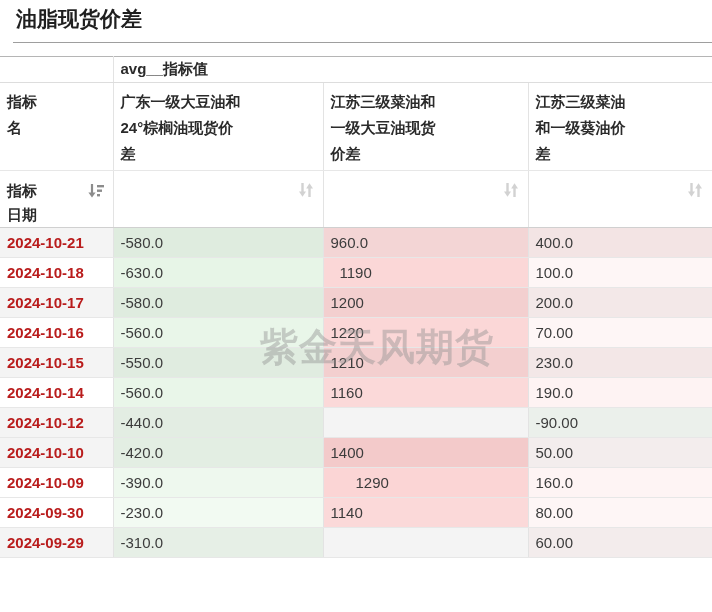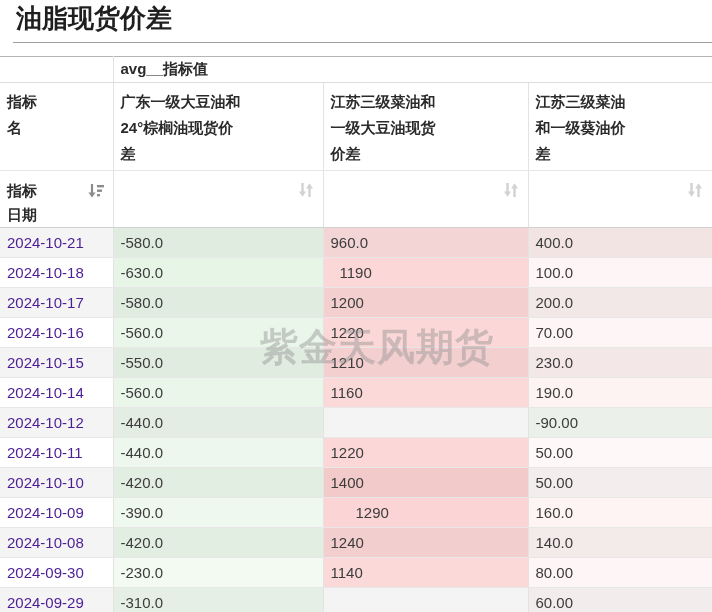--- a/index.html
+++ b/index.html
@@ -8,21 +8,21 @@
     margin: 0; padding: 0;
     overflow: hidden;
     background: #ffffff;
     font-family: "Liberation Sans", "DejaVu Sans", sans-serif;
     color: #333;
     position: relative;
   }
   .page-title {
     font-family: "Liberation Serif", "DejaVu Serif", serif;
     font-weight: bold;
-    font-size: 26px;
+    font-size: 21px;
     line-height: 26px;
     color: #1f1f1f;
     margin: 6px 0 0 16px;
   }
   .title-divider {
     border: none;
     border-top: 1px solid #9e9e9e;
     margin: 10px 0 0 13px;
   }
   table.data-table {
@@ -73,23 +73,23 @@
   }
   .sort-wrap.icon-only { justify-content: flex-end; }
   .sort-label {
     font-weight: bold;
     line-height: 24px;
     white-space: pre-line;
     color: #2b2b2b;
   }
   .sort-icon { margin-top: 3px; flex: none; }
   tbody th {
-    font-weight: normal;
+    font-weight: bold;
     height: 30px;
-    color: #4c1d95;
+    color: #b91c1c;
     white-space: nowrap;
   }
   tbody td {
     height: 19px;
     color: #3c3c3c;
     white-space: nowrap;
   }
   tbody tr.stripe { background: #f4f4f4; }
   .watermark {
     position: absolute;
@@ -220,44 +220,32 @@
         <td style="background-color: rgba(100, 190, 100, 0.14);">-560.0</td>
         <td style="background-color: rgba(240, 100, 100, 0.247);">1160</td>
         <td style="background-color: rgba(240, 100, 100, 0.075);">190.0</td>
       </tr>
       <tr class="stripe">
         <th>2024-10-12</th>
         <td style="background-color: rgba(100, 190, 100, 0.118);">-440.0</td>
         <td></td>
         <td style="background-color: rgba(100, 190, 100, 0.055);">-90.00</td>
       </tr>
-      <tr>
-        <th>2024-10-11</th>
-        <td style="background-color: rgba(100, 190, 100, 0.118);">-440.0</td>
-        <td style="background-color: rgba(240, 100, 100, 0.26);">1220</td>
-        <td style="background-color: rgba(240, 100, 100, 0.047);">50.00</td>
-      </tr>
       <tr class="stripe">
         <th>2024-10-10</th>
         <td style="background-color: rgba(100, 190, 100, 0.114);">-420.0</td>
         <td style="background-color: rgba(240, 100, 100, 0.29);">1400</td>
         <td style="background-color: rgba(240, 100, 100, 0.047);">50.00</td>
       </tr>
       <tr>
         <th>2024-10-09</th>
         <td style="background-color: rgba(100, 190, 100, 0.11); margin-top: 28px;">-390.0</td>
         <td style="background-color: rgba(240, 100, 100, 0.27); padding-left: 32px;">1290</td>
         <td style="background-color: rgba(240, 100, 100, 0.07);">160.0</td>
       </tr>
-      <tr class="stripe">
-        <th>2024-10-08</th>
-        <td style="background-color: rgba(100, 190, 100, 0.114);">-420.0</td>
-        <td style="background-color: rgba(240, 100, 100, 0.263);">1240</td>
-        <td style="background-color: rgba(240, 100, 100, 0.067);">140.0</td>
-      </tr>
       <tr>
         <th>2024-09-30</th>
         <td style="background-color: rgba(100, 190, 100, 0.082);">-230.0</td>
         <td style="background-color: rgba(240, 100, 100, 0.243);">1140</td>
         <td style="background-color: rgba(240, 100, 100, 0.055);">80.00</td>
       </tr>
       <tr class="stripe">
         <th>2024-09-29</th>
         <td style="background-color: rgba(100, 190, 100, 0.094);">-310.0</td>
         <td></td>

